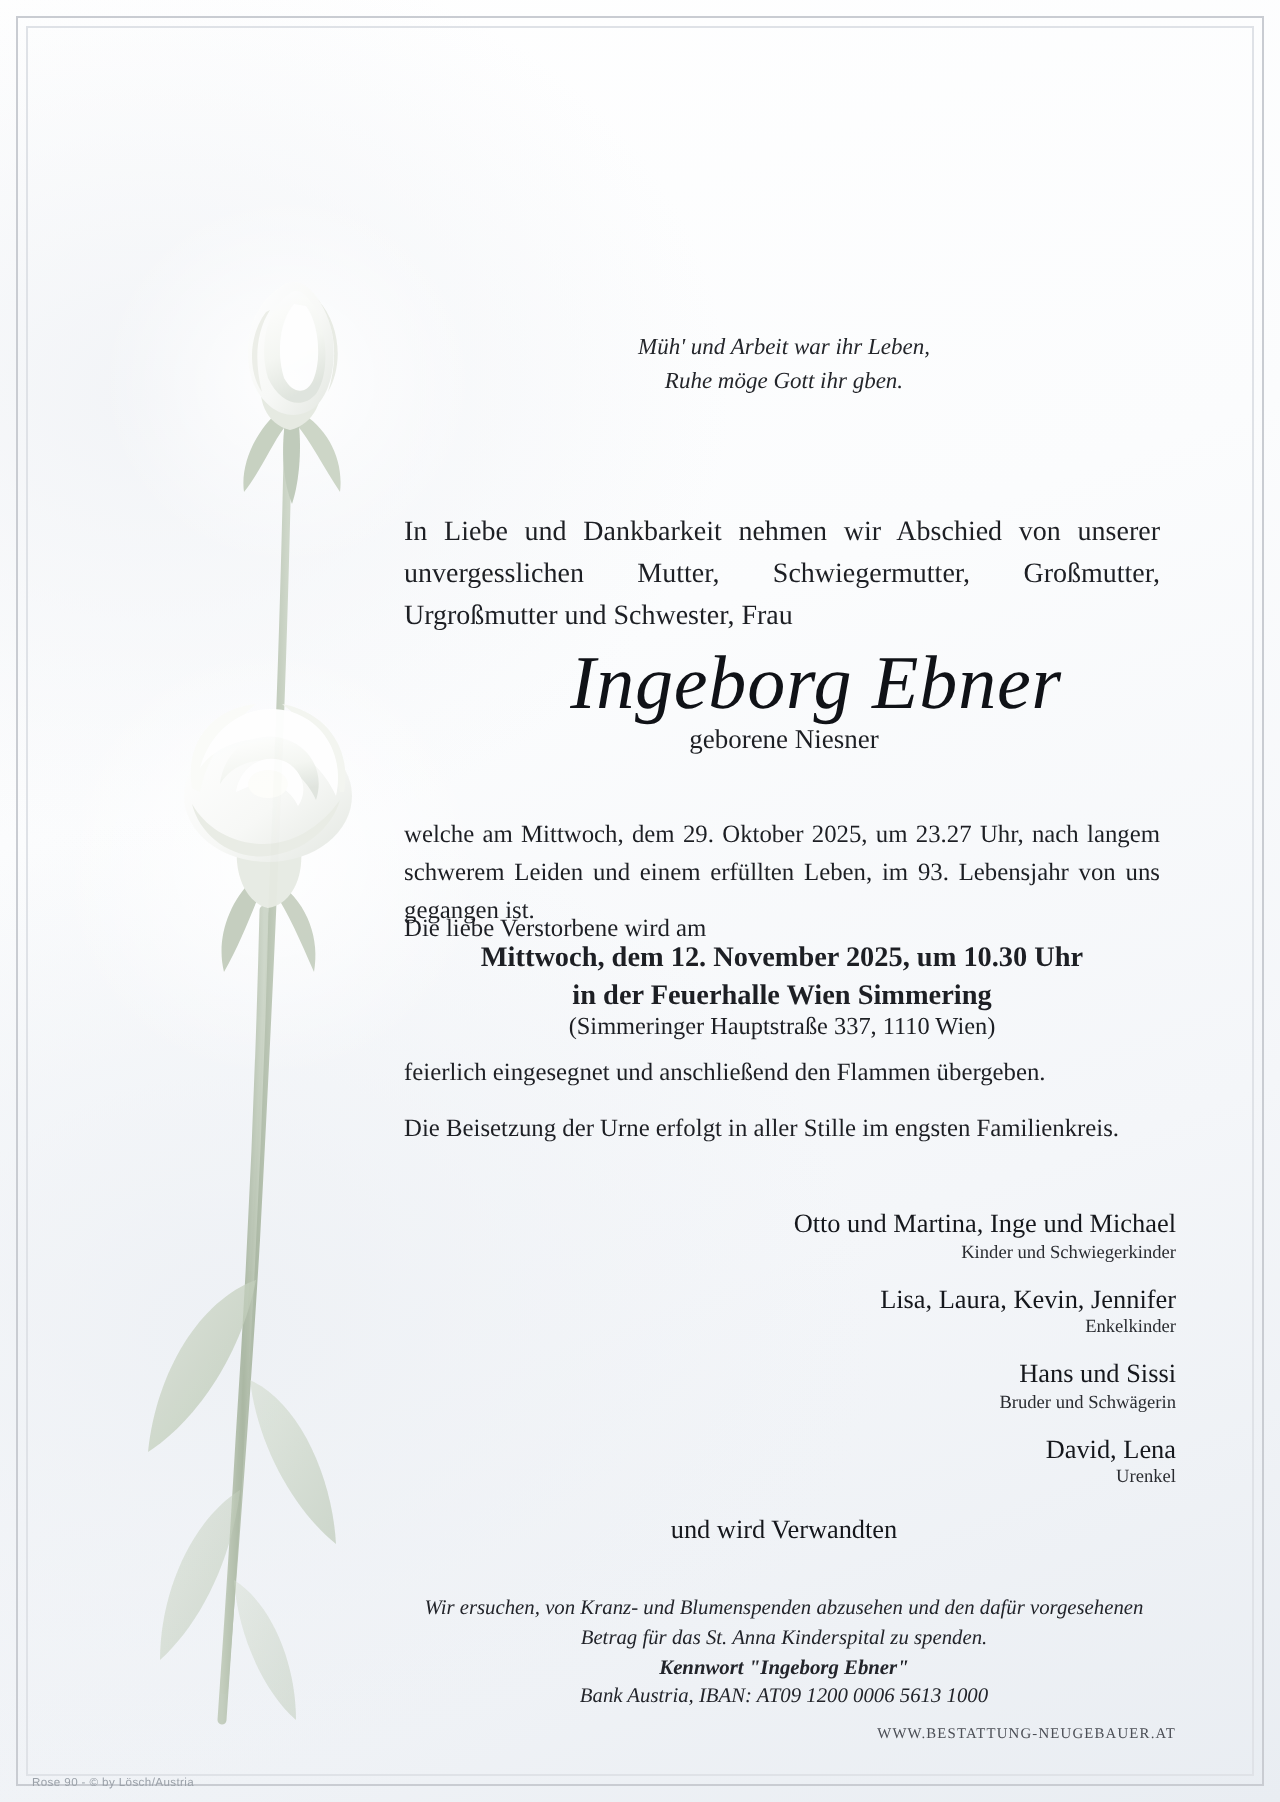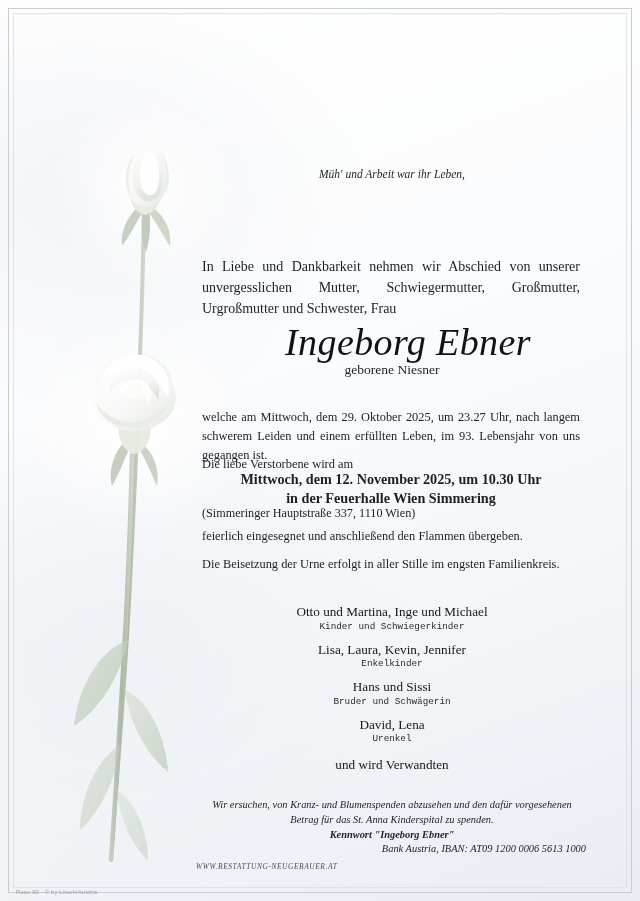--- a/index.html
+++ b/index.html
@@ -119,75 +119,73 @@
   .p-cerem   { top: 527px; text-align: left; }
   .p-urn     { top: 555px; text-align: left; }
 
   .bold-line {
     font-weight: bold;
     font-size: 14.2px;
     text-align: center;
     line-height: 1.35;
   }
   .addr-line {
-    text-align: left;
+    text-align: center;
     font-size: 12.2px;
   }
 
   
   .family {
     position: absolute;
     top: 604px;
     left: 0;
     width: 392px;
     text-align: center;
   }
-  .fam-group { margin-bottom: 9px; }
+  .fam-group { margin-bottom: 9px; text-align: right; }
   .fam-names {
     font-size: 13.2px;
     line-height: 1.25;
     color: #15171c;
   }
   .fam-rel {
     font-size: 9.3px;
     line-height: 1.3;
     color: #2a2c31;
-    font-family: Liberation Mono, monospace;
   }
   .fam-all {
     margin-top: 12px;
     font-size: 13.2px;
     color: #15171c;
   }
 
   
   .donation {
     position: absolute;
     top: 798px;
     left: 2px;
     width: 388px;
     text-align: center;
     font-style: italic;
     font-size: 10.4px;
     line-height: 1.42;
     color: #22242a;
   }
   .donation .kw { font-weight: bold; font-style: italic; }
-  .donation .bank { font-style: italic; text-align: right; }
+  .donation .bank { font-style: italic; }
 
   .undertaker {
     position: absolute;
     top: 862px;
     left: 0;
     width: 392px;
-    text-align: left;
+    text-align: right;
     font-size: 7.4px;
     letter-spacing: 0.6px;
     color: #4a4d54;
-    font-style: italic;
   }
 
   
   .credit {
     position: absolute;
     left: 16px;
     bottom: 6px;
     font-family: "Liberation Sans", sans-serif;
     font-size: 5.8px;
     color: #9aa0a8;
@@ -271,20 +269,21 @@
       <path d="M118 396 C 120 383, 132 376, 143 381 C 152 386, 154 396, 149 403 C 145 394, 135 389, 127 392 Z" fill="#ffffff"></path>
       <path d="M96 402 C 100 418, 116 430, 134 428 C 152 426, 166 414, 170 400 C 160 414, 146 422, 132 422 C 116 422, 103 414, 96 402 Z" fill="#e9ece5"></path>
       <ellipse cx="134" cy="392" rx="10" ry="7" fill="#fdfdfa"></ellipse>
     </g>
   </svg>
 
   <div id="content">
 
     <div class="motto">
       <div>Müh' und Arbeit war ihr Leben,</div>
+      <div>Ruhe möge Gott ihr gben.</div>
     </div>
 
     <div class="intro">In Liebe und Dankbarkeit nehmen wir Abschied von unserer unvergesslichen Mutter, Schwiegermutter, Großmutter, Urgroßmutter und Schwester, Frau</div>
 
     <div class="name">Ingeborg Ebner</div>
     <div class="maiden">geborene Niesner</div>
 
     <div class="para p-death">welche am Mittwoch, dem 29. Oktober 2025, um 23.27 Uhr, nach langem schwerem Leiden und einem erfüllten Leben, im 93. Lebensjahr von uns gegangen ist.</div>
 
     <div class="para p-lead">Die liebe Verstorbene wird am</div>

